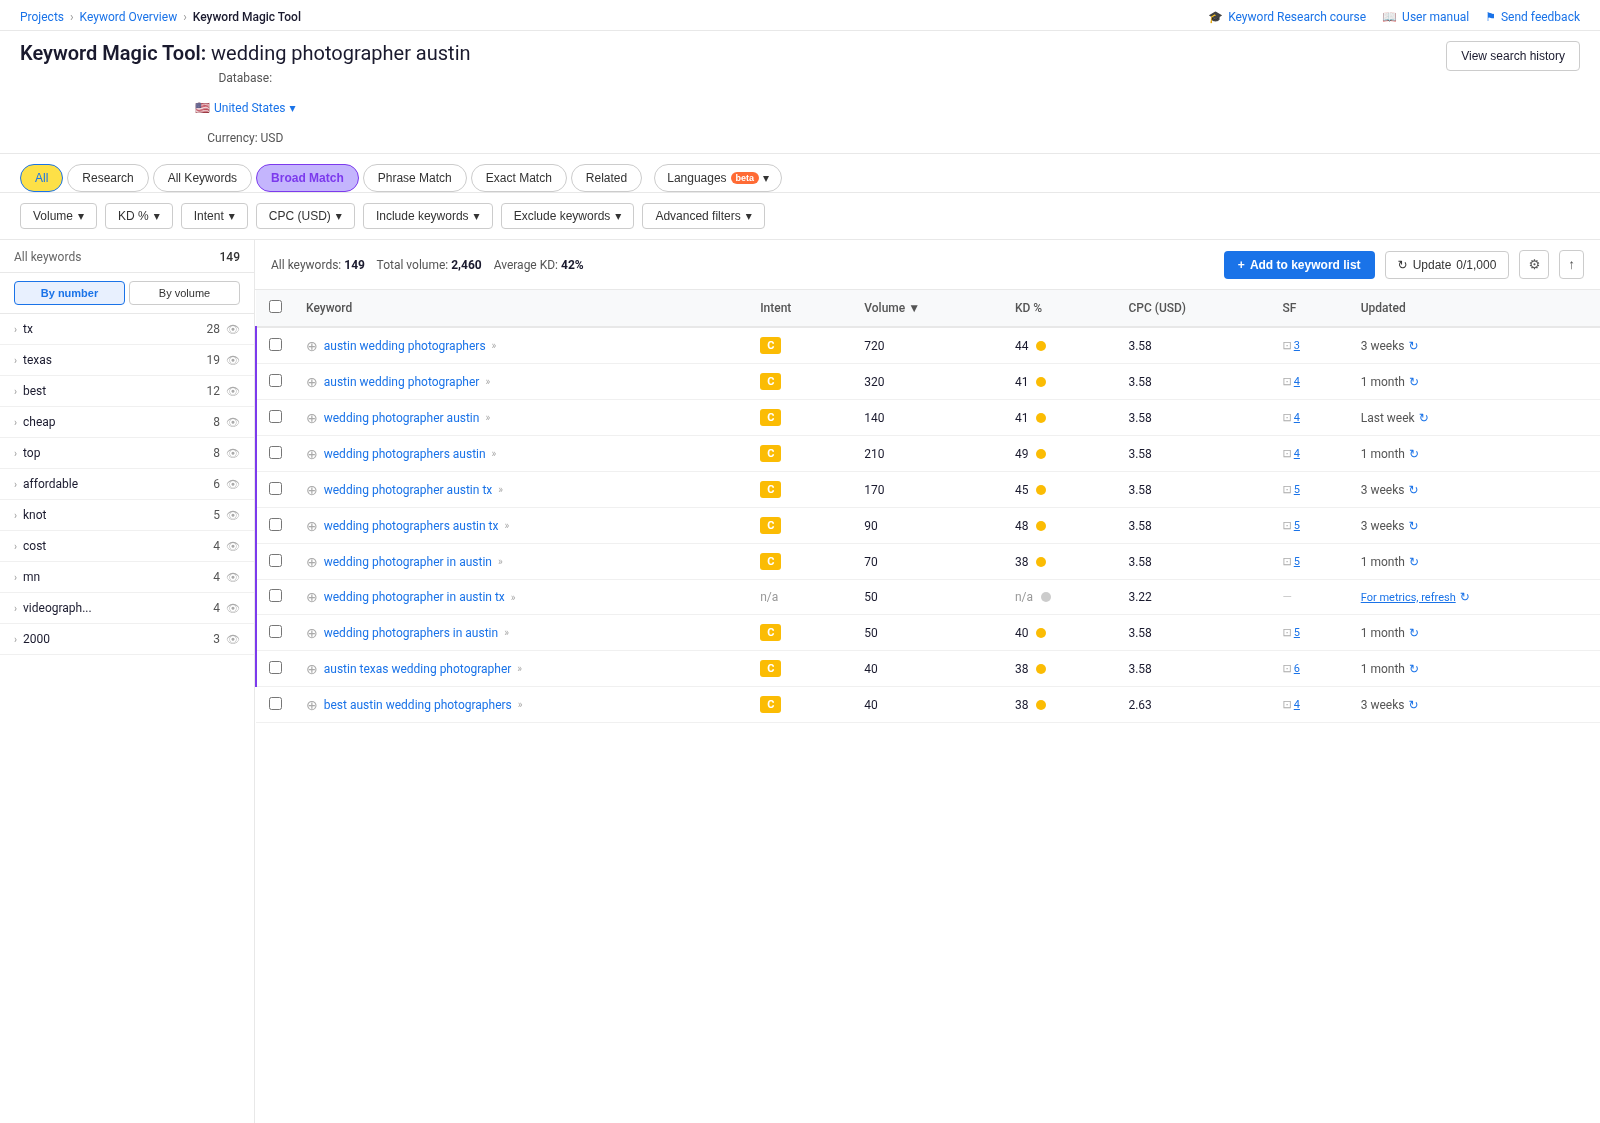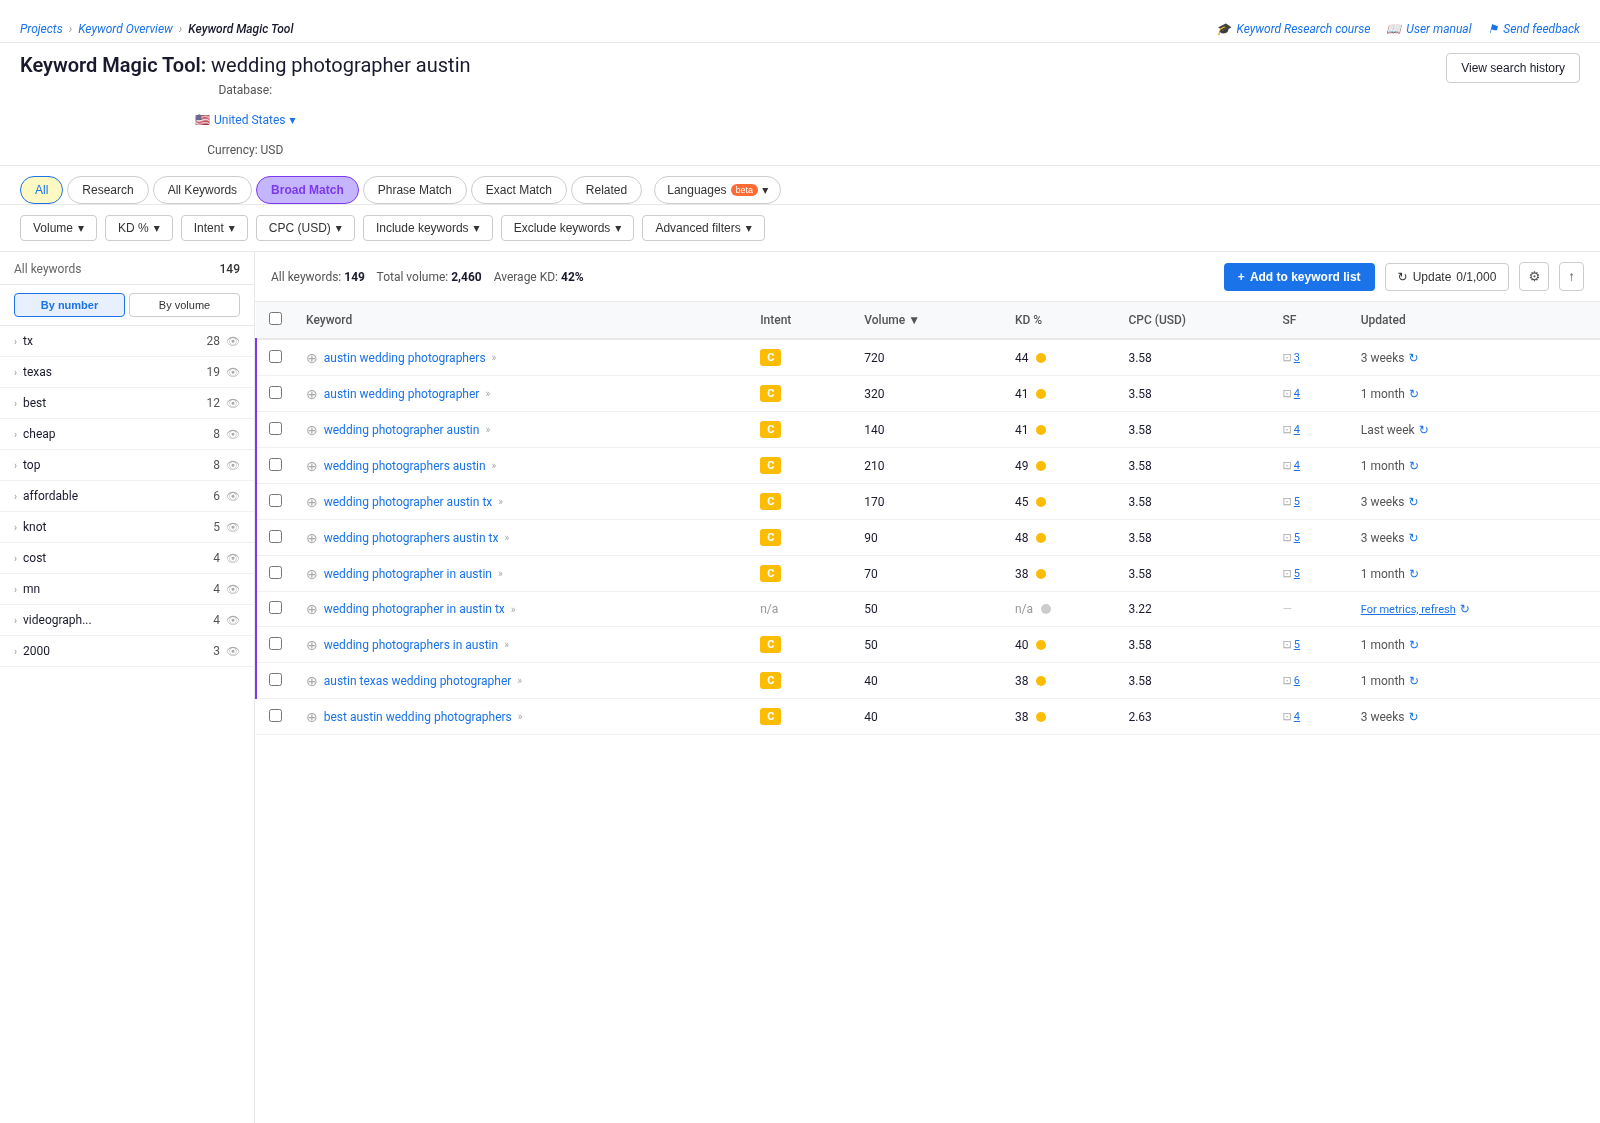--- a/index.html
+++ b/index.html
@@ -1,39 +1,39 @@
 <!DOCTYPE html>
 <html><head>
   <meta charset="utf-8">
   <style>
     * { box-sizing: border-box; margin: 0; padding: 0; }
     body { font-family: -apple-system, BlinkMacSystemFont, 'Segoe UI', Roboto, sans-serif; font-size: 13px; background: #fff; color: #1a1a2e; }
 
-    .top-bar { display: flex; align-items: center; justify-content: space-between; padding: 22px 20px 6px; border-bottom: 1px solid #e8e8e8; font-style: italic; }
+    .top-bar { display: flex; align-items: center; justify-content: space-between; padding: 10px 20px 6px; border-bottom: 1px solid #e8e8e8; }
     .breadcrumb { display: flex; align-items: center; gap: 6px; font-size: 12px; color: #666; }
     .breadcrumb-sep { color: #999; }
     .breadcrumb-current { color: #1a1a2e; font-weight: 500; }
     .top-links { display: flex; align-items: center; gap: 16px; }
     .top-link { display: flex; align-items: center; gap: 5px; color: #1a73e8; font-size: 12px; cursor: pointer; text-decoration: none; }
 
     .header-section { padding: 10px 20px 8px; border-bottom: 1px solid #e8e8e8; display: flex; align-items: flex-start; justify-content: space-between; }
     .header-left { display: flex; flex-direction: column; gap: 6px; }
     .page-title { font-size: 20px; font-weight: 600; color: #1a1a2e; }
     .page-title-keyword { font-weight: 400; }
     .database-row { display: flex; align-items: center; gap: 16px; font-size: 12px; color: #555; flex-direction: column; }
     .database-btn { display: flex; align-items: center; gap: 4px; cursor: pointer; color: #1a73e8; }
     .view-history-btn { background: #fff; border: 1px solid #ccc; border-radius: 4px; padding: 7px 14px; font-size: 12px; cursor: pointer; color: #1a1a2e; white-space: nowrap; }
 
     .tabs-section { padding: 10px 20px 0; border-bottom: 1px solid #e8e8e8; }
     .tabs-row { display: flex; align-items: center; gap: 4px; }
     .tab-btn { padding: 6px 14px; border-radius: 20px; border: 1px solid #ccc; background: #fff; cursor: pointer; font-size: 12px; color: #333; white-space: nowrap; }
     .tab-btn.active { background: #c4b5fd; border-color: #7c3aed; color: #7c3aed; font-weight: 600; }
-    .tab-btn.plain-active { background: #fef9c3; border-color: #1a73e8; color: #1a73e8; }
+    .tab-btn.plain-active { background: #fde047; border-color: #1a73e8; color: #1a73e8; }
     .languages-btn { display: flex; align-items: center; gap: 4px; padding: 6px 12px; border-radius: 20px; border: 1px solid #ccc; background: #fff; cursor: pointer; font-size: 12px; color: #333; margin-left: 8px; }
-    .beta-badge { background: #ff6b35; color: #fff; font-size: 9px; padding: 1px 5px; border-radius: 8px; font-weight: 400; }
+    .beta-badge { background: #ff6b35; color: #fff; font-size: 9px; padding: 1px 5px; border-radius: 8px; font-weight: 700; }
 
     .filters-row { display: flex; align-items: center; gap: 8px; padding: 10px 20px; border-bottom: 1px solid #e8e8e8; flex-wrap: wrap; }
     .filter-btn { display: flex; align-items: center; gap: 5px; padding: 5px 12px; border-radius: 4px; border: 1px solid #ccc; background: #fff; cursor: pointer; font-size: 12px; color: #333; white-space: nowrap; }
 
     .main-content { display: flex; height: calc(100vh - 230px); overflow: hidden; }
 
     .sidebar { width: 255px; border-right: 1px solid #e8e8e8; overflow-y: auto; flex-shrink: 0; }
     .sidebar-header { display: flex; justify-content: space-between; align-items: center; padding: 10px 14px 8px; border-bottom: 1px solid #e8e8e8; }
     .sidebar-header-label { font-size: 12px; color: #666; }
     .sidebar-header-count { font-size: 12px; color: #333; font-weight: 500; }

